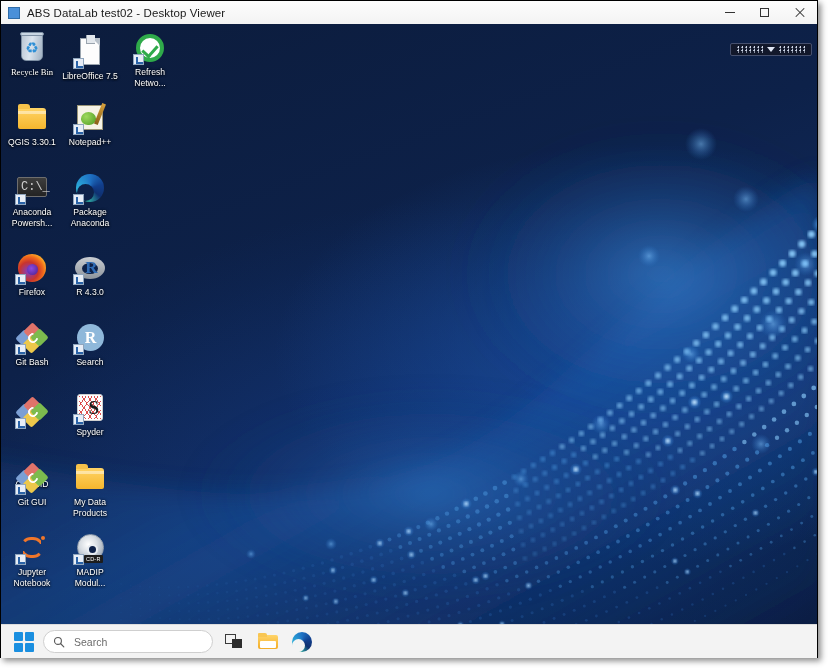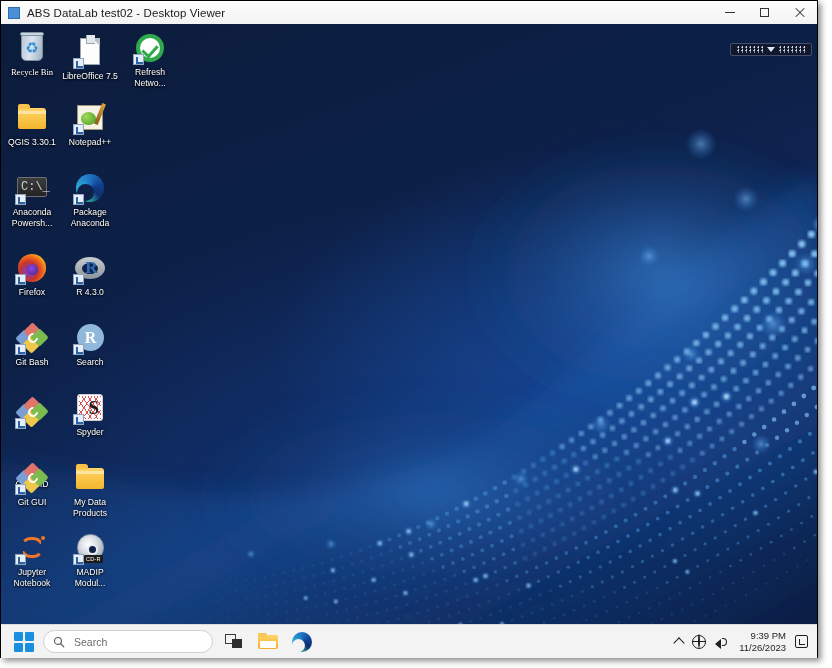--- a/index.html
+++ b/index.html
@@ -1701,34 +1701,16 @@
         <div class="tb-icon">
           <span class="art-explorer">
             <span class="explorer-face"></span>
           </span>
         </div>
         <div class="tb-icon">
           <span class="art-edge-tb"></span>
         </div>
       </div>
 
-      <div id="tray">
-        <div class="tray-item">
-          <span class="chevron-up"></span>
-        </div>
-        <div class="tray-item">
-          <span class="art-globe"></span>
-        </div>
-        <div class="tray-item">
-          <span class="art-speaker"></span>
-        </div>
-        <div id="clock">
-          <div>9:39 PM</div>
-          <div>11/26/2023</div>
-        </div>
-        <div class="tray-item">
-          <span class="art-notify"></span>
-        </div>
-      </div>
     </div>
 
   </div>
 </div>
 
 </body></html>

